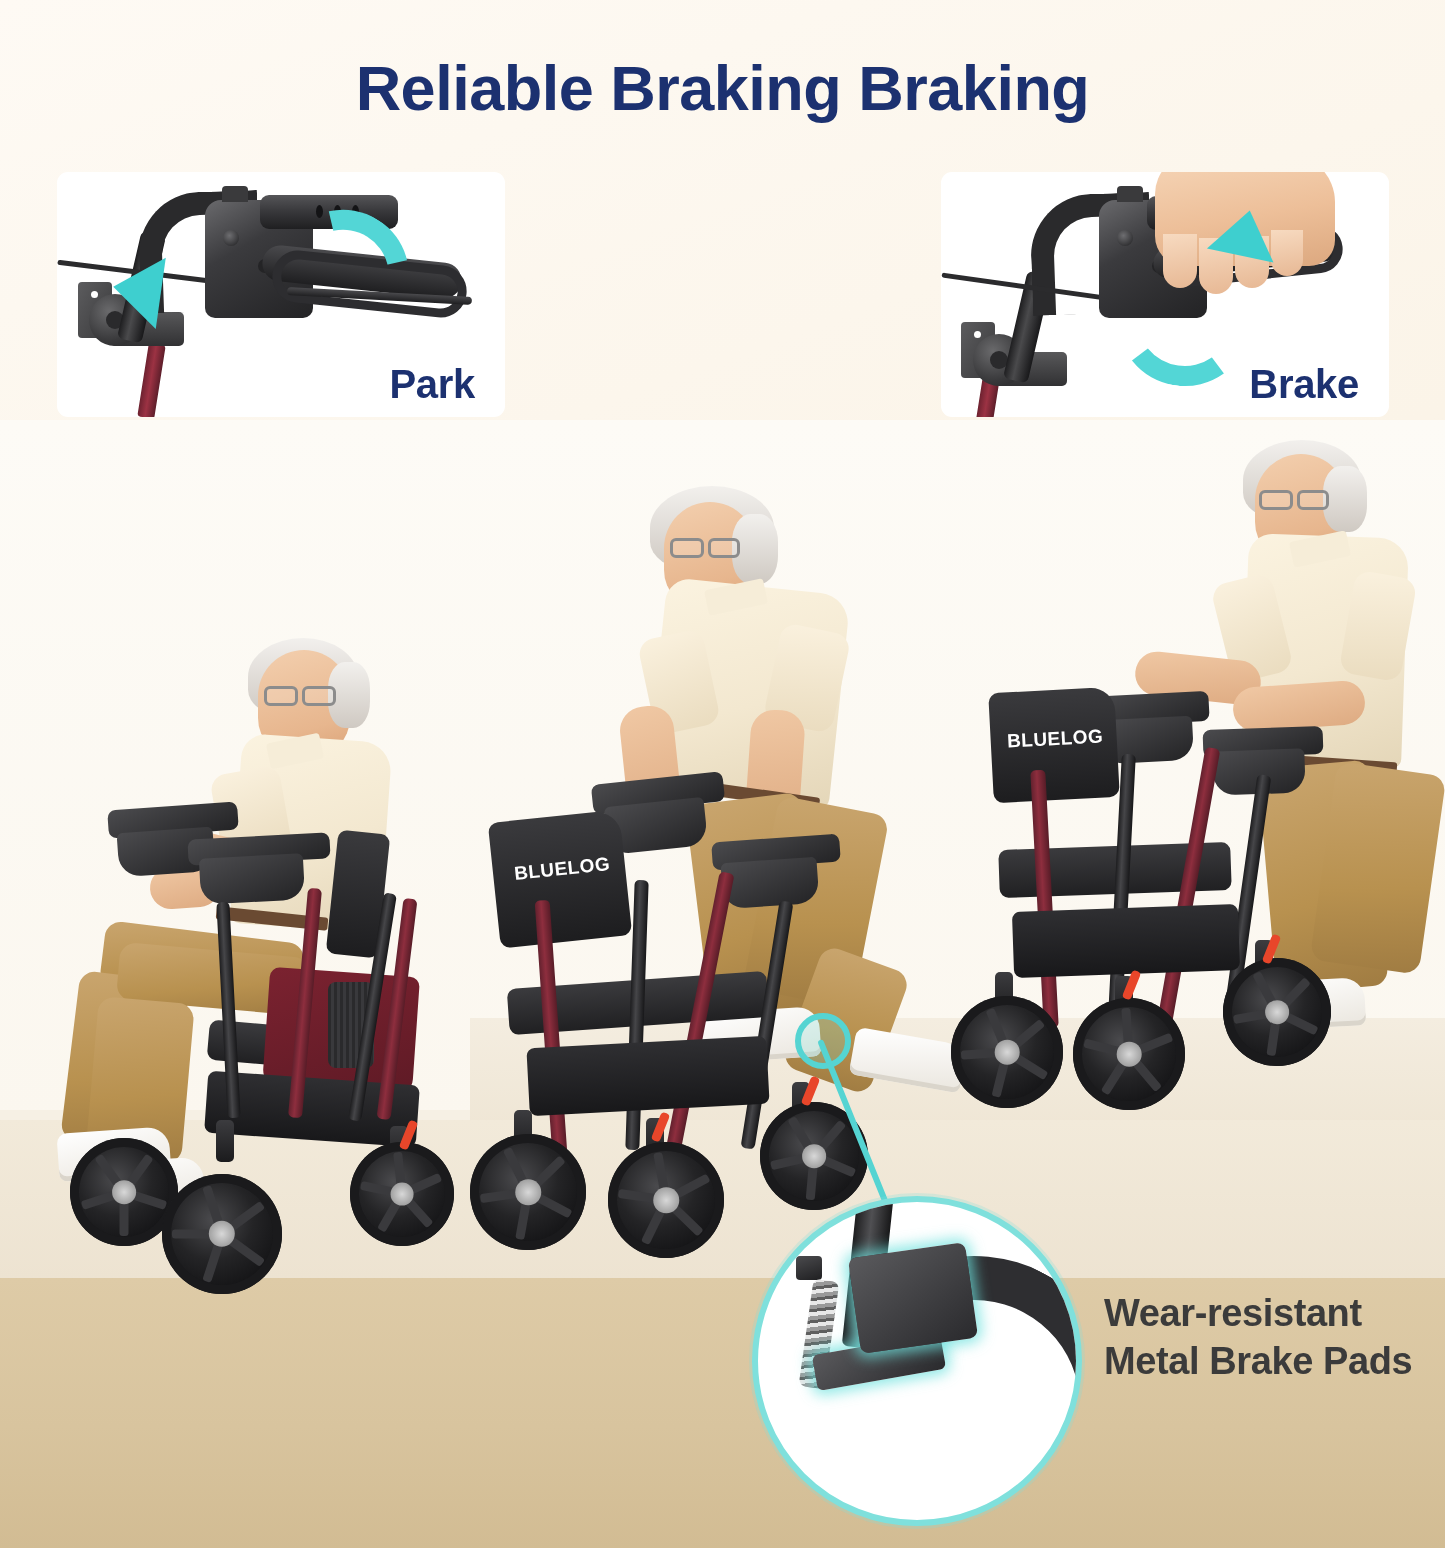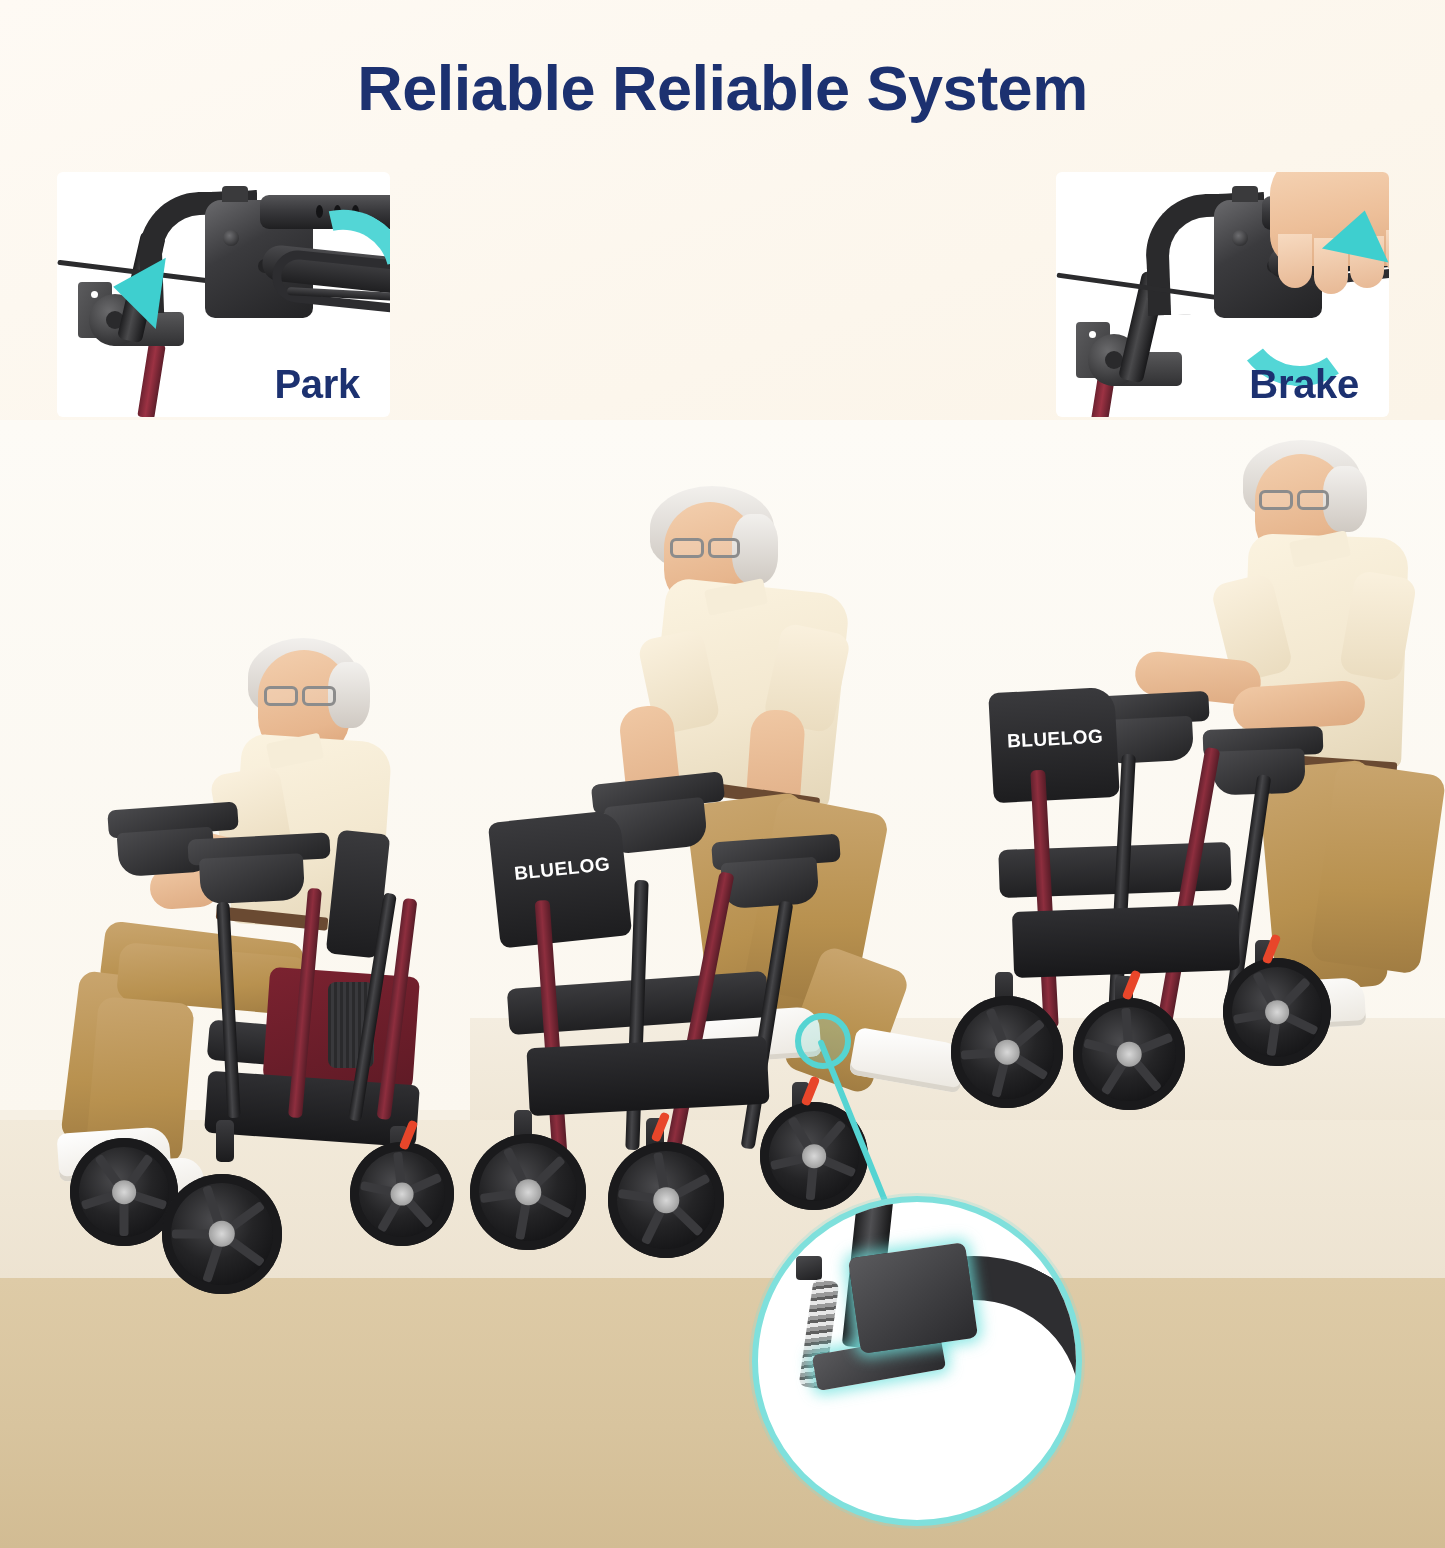--- a/index.html
+++ b/index.html
@@ -29,23 +29,23 @@
   
   #mode-cards {
     position: absolute;
     top: 172px; left: 57px;
     width: 1332px; height: 245px;
     display: flex;
     justify-content: space-between;
   }
   .mode-card {
     position: relative;
-    width: 333px; height: 245px;
+    width: 448px; height: 245px;
     background: #FFFFFF;
-    border-radius: 6px;
+    border-radius: 11px;
     overflow: hidden;
   }
   .mode-label {
     position: absolute;
     right: 30px; bottom: 10px;
     font-size: 40px;
     font-weight: bold;
     color: #1C3170;
     letter-spacing: -0.3px;
   }
@@ -433,21 +433,21 @@
     line-height: 1.26;
     color: #3B3B3B;
     letter-spacing: -0.4px;
   }
 </style>
 </head>
 <body>
 
 <div id="page">
 
-  <div id="title">Reliable Reliable System</div>
+  <div id="title">Reliable Braking Braking</div>
 
   <div id="mode-cards">
 
     <div class="mode-card">
       <div class="brake-art">
 
         <div class="leg-red" style="left:86px; top:172px; transform:rotate(9deg);"></div>
         <div class="clamp-plate" style="left:21px; top:110px;">
           <div class="clamp-hole" style="left:13px; top:9px;"></div>
           <div class="clamp-hole" style="left:13px; top:36px;"></div>
@@ -750,14 +750,18 @@
 
   <div id="callout-circle">
     <div class="mag-tyre" style="left:66px; top:54px;"></div>
     <div class="mag-post" style="left:92px; top:-14px; width:36px; height:160px; transform:rotate(6deg);"></div>
     <div class="mag-bolt" style="left:38px; top:54px;"></div>
     <div class="mag-spring" style="left:48px; top:78px;"></div>
     <div class="mag-pad" style="left:56px; top:142px; width:130px; height:36px; transform:rotate(-10deg);"></div>
     <div class="mag-pad" style="left:96px; top:48px; width:118px; height:96px; border-radius:8px; transform:rotate(-8deg);"></div>
   </div>
 
+  <div id="callout-text">
+    <div>Wear-resistant</div>
+    <div>Metal Brake Pads</div>
+  </div>
 
 </div>
 
 </body></html>

